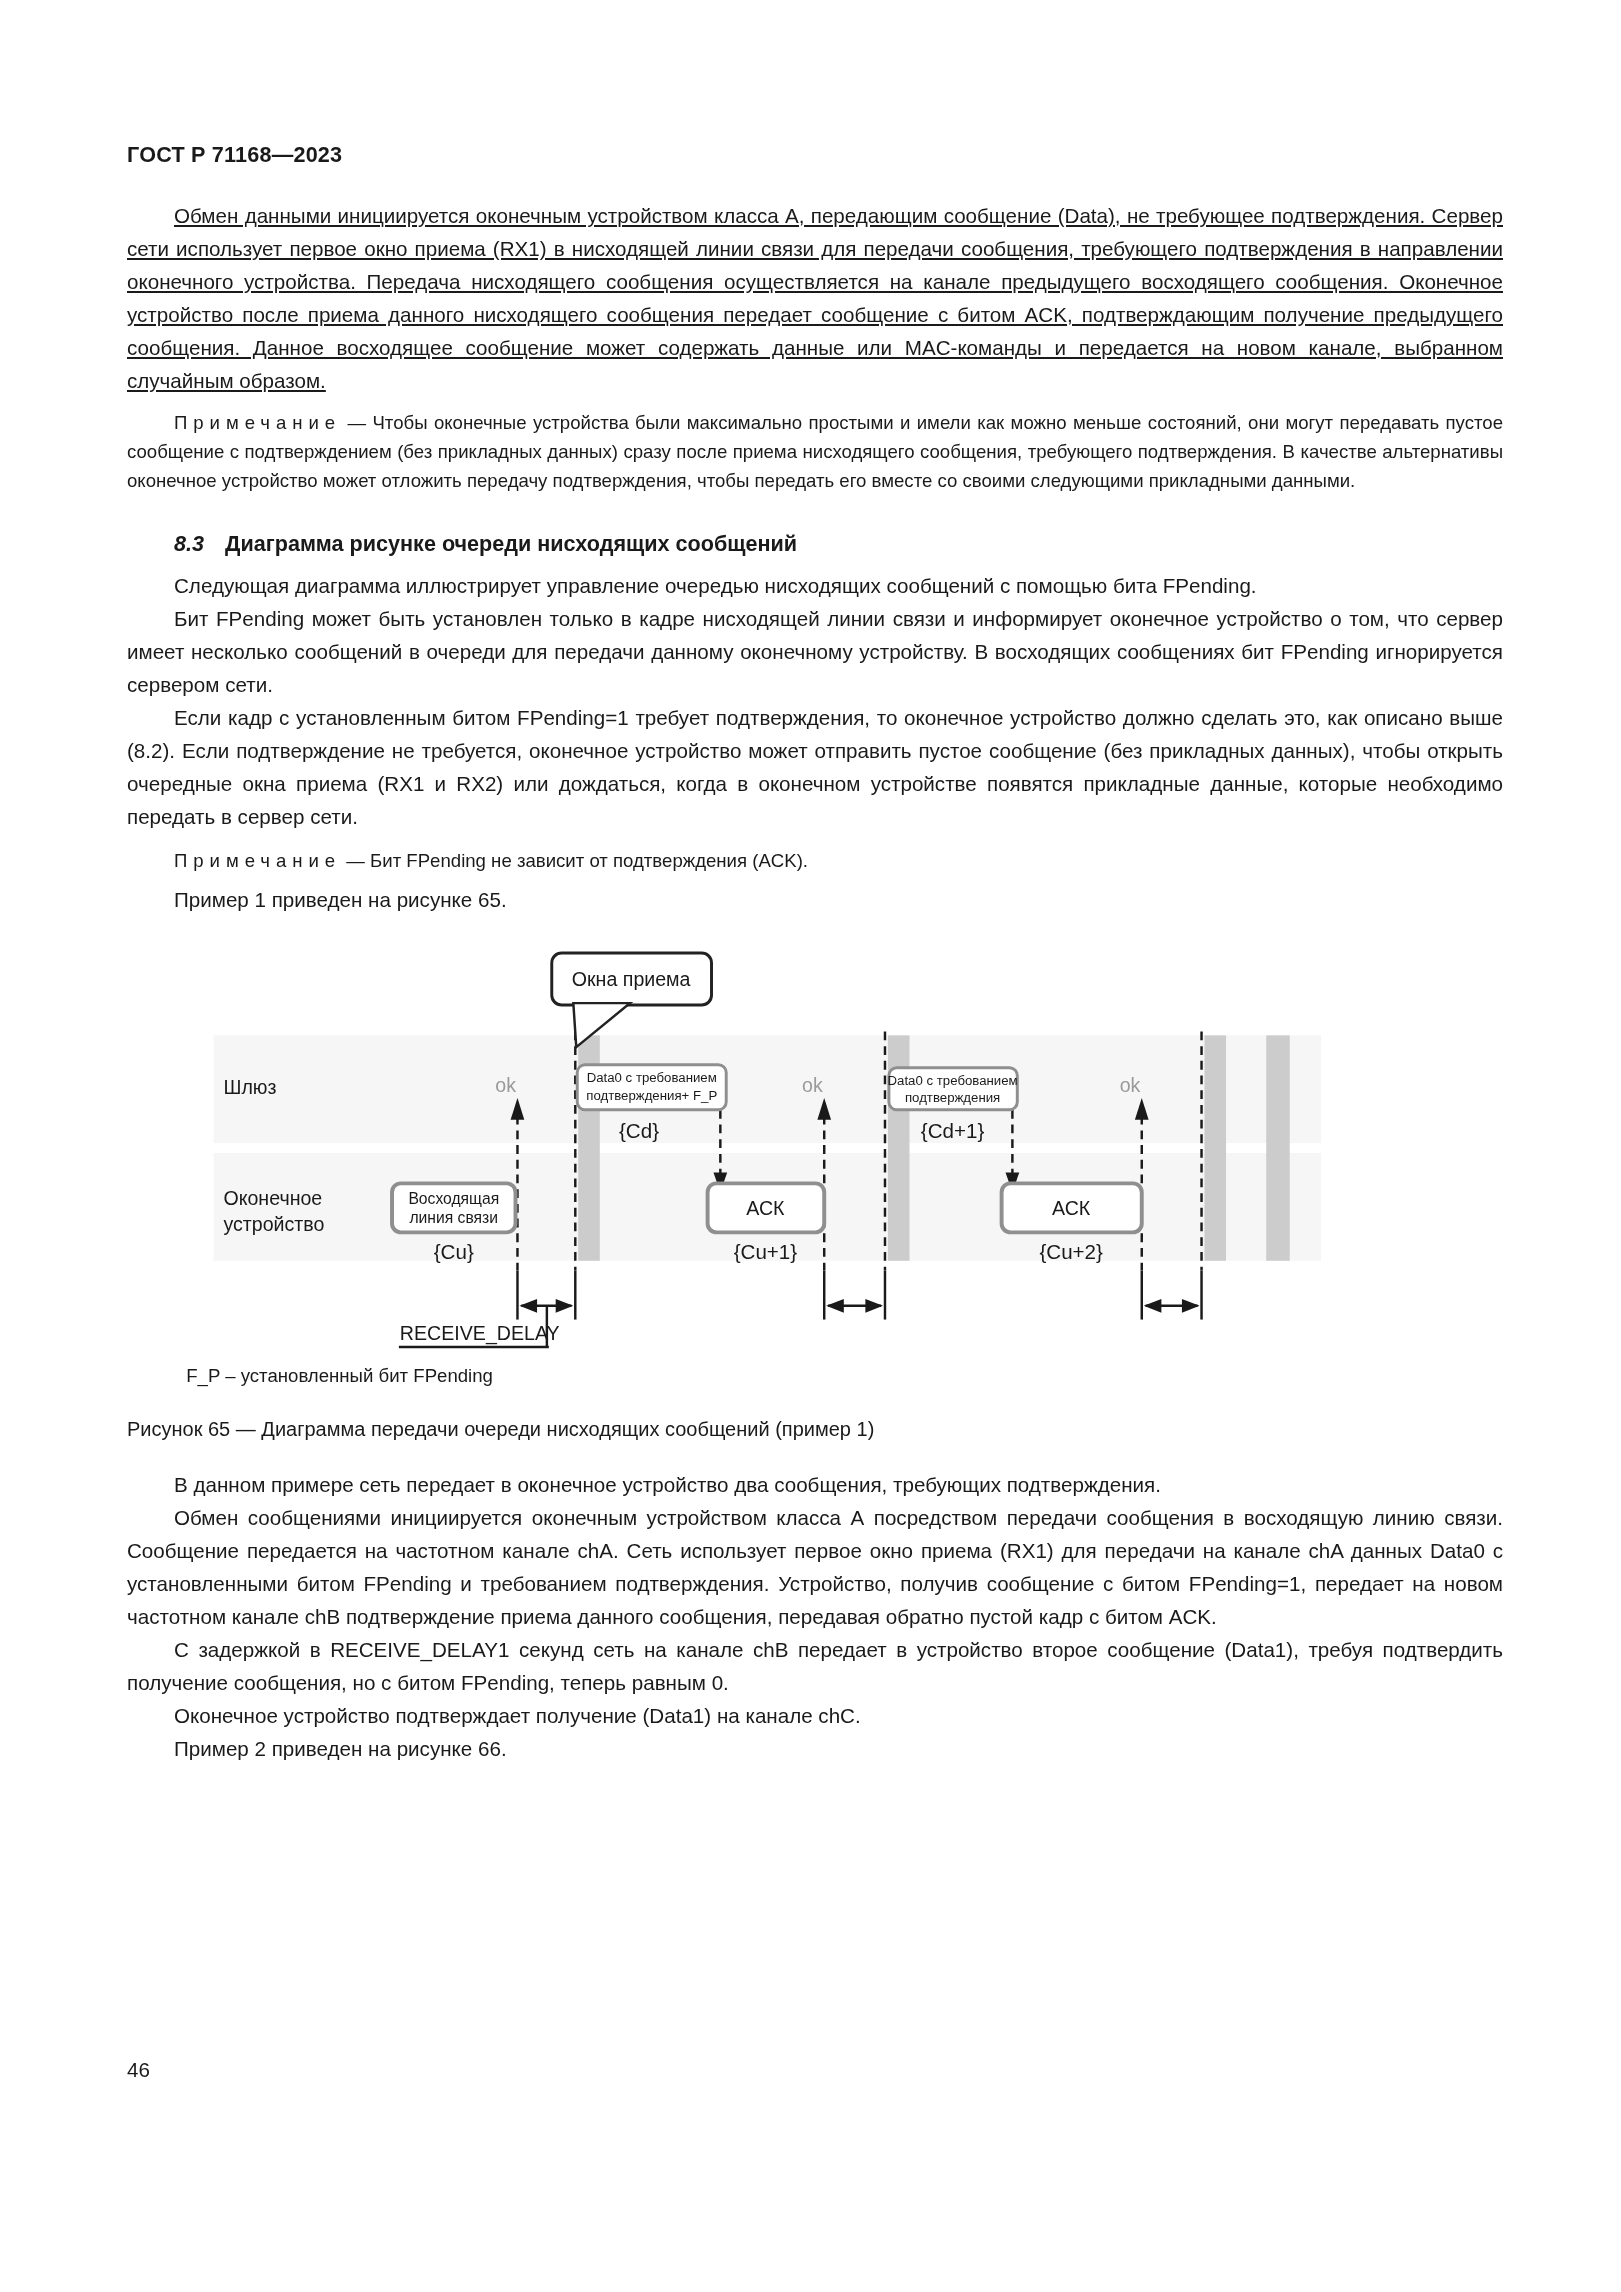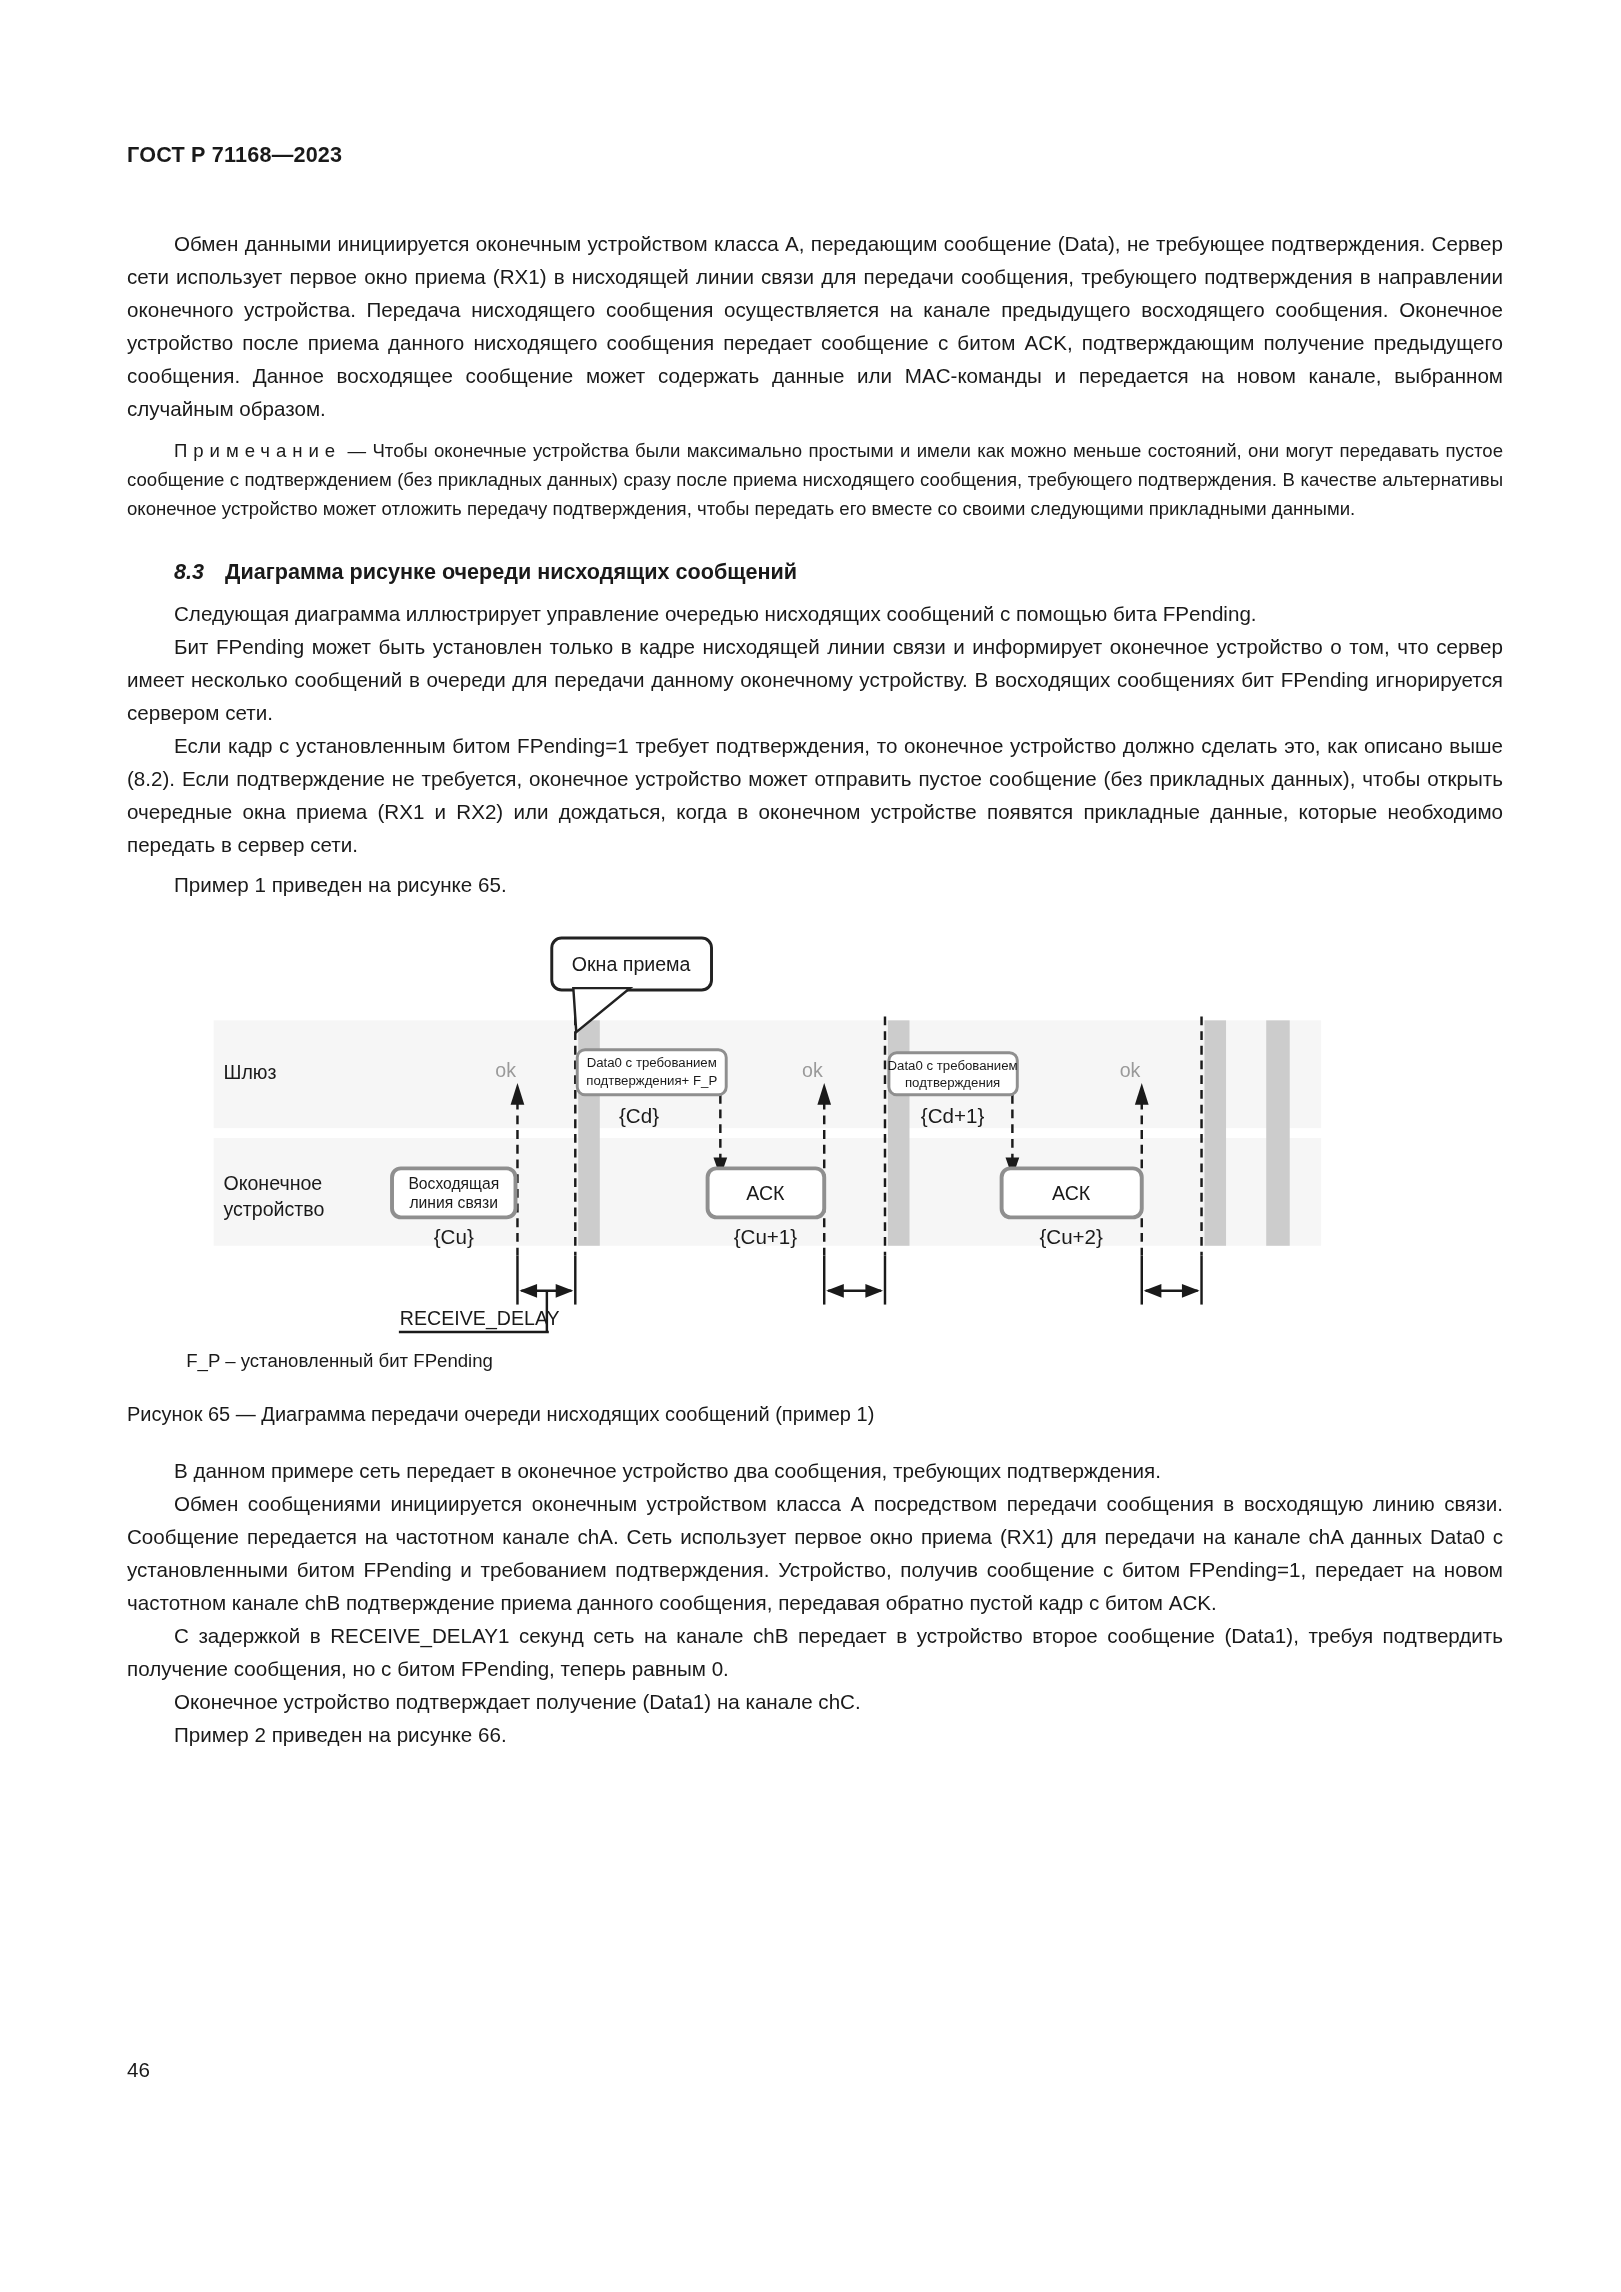--- a/index.html
+++ b/index.html
@@ -18,21 +18,21 @@
     color:var(--ink);
     font-family:"Liberation Sans", sans-serif;
     padding:142px 118px 0 127px;
     overflow:hidden;
   }
   .doc-header{font-size:21.6px;font-weight:bold;letter-spacing:0.2px;}
   p.body{
     font-size:20.6px;line-height:33px;text-align:justify;
     text-indent:47px;
   }
-  p.first{margin-top:59px;}
+  p.first{margin-top:31px;text-decoration:underline;}
   p.note{
     font-size:18.6px;line-height:29px;text-align:justify;text-indent:47px;
     margin-top:10.8px;
   }
   .note-label{letter-spacing:.32em;}
   h2.sec{
     font-size:21.6px;font-weight:bold;margin:36px 0 0 47px;
   }
   h2.sec .no{margin-right:21px;font-style:italic;}
   p.tight{margin-top:11.8px;}
@@ -69,20 +69,21 @@
   <p class="body first">Обмен данными инициируется оконечным устройством класса А, передающим сообщение (Data), не требующее подтверждения. Сервер сети использует первое окно приема (RX1) в нисходящей линии связи для передачи сообщения, требующего подтверждения в направлении оконечного устройства. Передача нисходящего сообщения осуществляется на канале предыдущего восходящего сообщения. Оконечное устройство после приема данного нисходящего сообщения передает сообщение с битом ACK, подтверждающим получение предыдущего сообщения. Данное восходящее сообщение может содержать данные или MAC-команды и передается на новом канале, выбранном случайным образом.</p>
 
   <p class="note"><span class="note-label">Примечание</span><span> — Чтобы оконечные устройства были максимально простыми и имели как можно меньше состояний, они могут передавать пустое сообщение с подтверждением (без прикладных данных) сразу после приема нисходящего сообщения, требующего подтверждения. В качестве альтернативы оконечное устройство может отложить передачу подтверждения, чтобы передать его вместе со своими следующими прикладными данными.</span></p>
 
   <h2 class="sec"><span class="no">8.3</span><span>Диаграмма рисунке очереди нисходящих сообщений</span></h2>
 
   <p class="body tight">Следующая диаграмма иллюстрирует управление очередью нисходящих сообщений с помощью бита FPending.</p>
   <p class="body">Бит FPending может быть установлен только в кадре нисходящей линии связи и информирует оконечное устройство о том, что сервер имеет несколько сообщений в очереди для передачи данному оконечному устройству. В восходящих сообщениях бит FPending игнорируется сервером сети.</p>
   <p class="body">Если кадр с установленным битом FPending=1 требует подтверждения, то оконечное устройство должно сделать это, как описано выше (8.2). Если подтверждение не требуется, оконечное устройство может отправить пустое сообщение (без прикладных данных), чтобы открыть очередные окна приема (RX1 и RX2) или дождаться, когда в оконечном устройстве появятся прикладные данные, которые необходимо передать в сервер сети.</p>
 
+  <p class="note" style="margin-top:13.7px;"><span class="note-label">Примечание</span><span> — Бит FPending не зависит от подтверждения (ACK).</span></p>
 
   <p class="body" style="margin-top:7.8px;">Пример 1 приведен на рисунке 65.</p>
 
   <div class="figure-wrap">
     <svg width="1621" height="461" viewBox="0 0 1654 470">
 
       <rect x="218" y="92" width="1130" height="110" fill="var(--band)"></rect>
       <rect x="218" y="212" width="1130" height="110" fill="var(--band)"></rect>
 
       <rect x="590" y="92" width="22" height="230" fill="var(--bar)"></rect>

